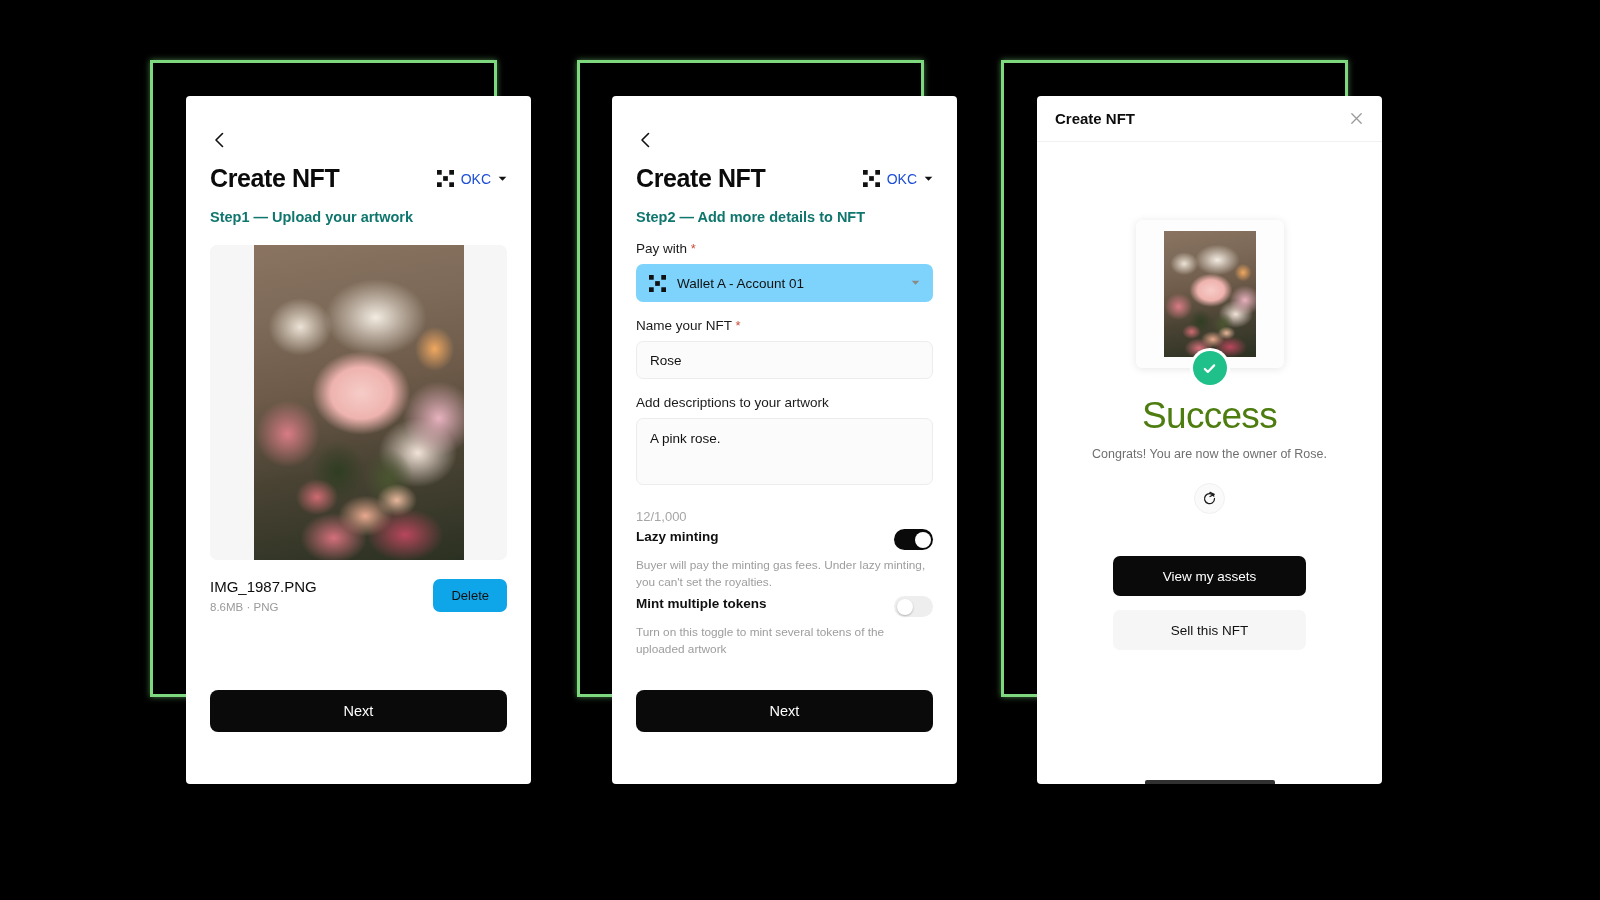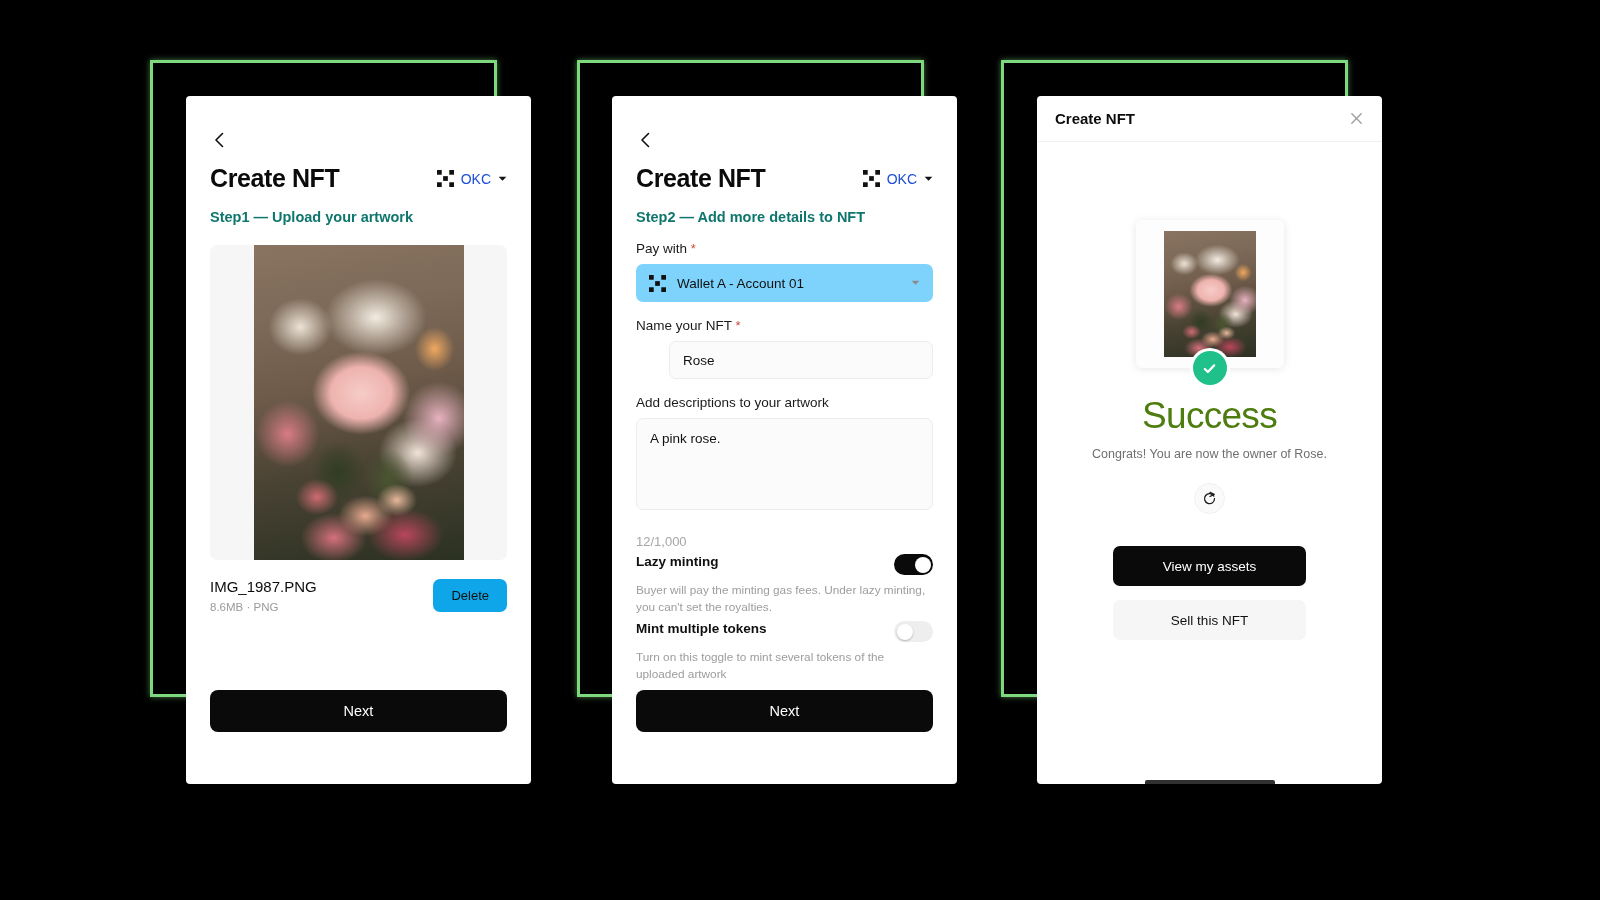--- a/index.html
+++ b/index.html
@@ -128,24 +128,24 @@
   .select-ctl {
     height: 38px; background: #7dd3fc; border-radius: 7px;
     display: flex; align-items: center; gap: 11px; padding: 0 13px;
     cursor: pointer;
   }
   .select-val { font-size: 13.5px; color: #111111; flex: 1; }
   .input-ctl {
     height: 38px; background: #fbfbfb; border-radius: 7px;
     border: 1px solid #ececec;
     display: flex; align-items: center; padding: 0 13px;
-    font-size: 13.5px; color: #111111; margin-left: 33px;
+    font-size: 13.5px; color: #111111;
   }
   .textarea-ctl {
-    height: 92px; background: #fbfbfb; border-radius: 7px;
+    height: 67px; background: #fbfbfb; border-radius: 7px;
     border: 1px solid #ececec; padding: 11px 13px;
     font-size: 13.5px; color: #111111; line-height: 1.4;
   }
   .counter { font-size: 13px; color: #a6a6a6; margin-top: 24px; }
 
   .toggle-row {
     padding: 0 24px; margin-top: 5px;
     display: flex; align-items: flex-start; justify-content: space-between;
     gap: 10px;
   }
@@ -203,21 +203,21 @@
 
   .share-btn {
     width: 31px; height: 31px; border-radius: 50%;
     background: #fafafa; border: 1px solid #f0f0f0;
     margin: 22px auto 0 auto;
     display: flex; align-items: center; justify-content: center;
     cursor: pointer;
   }
   .share-btn svg { width: 15px; height: 15px; display: block; }
 
-  .modal-actions { margin-top: 32px; padding: 0 76px; }
+  .modal-actions { margin-top: 42px; padding: 0 76px; }
   .btn-dark {
     width: 100%; height: 40px; background: #0a0a0a; color: #fff;
     border: none; border-radius: 7px; font-size: 13.5px;
     font-family: inherit; cursor: pointer;
   }
   .btn-light {
     width: 100%; height: 40px; background: #f6f6f6; color: #111;
     border: none; border-radius: 7px; font-size: 13.5px;
     font-family: inherit; cursor: pointer; margin-top: 14px;
   }

